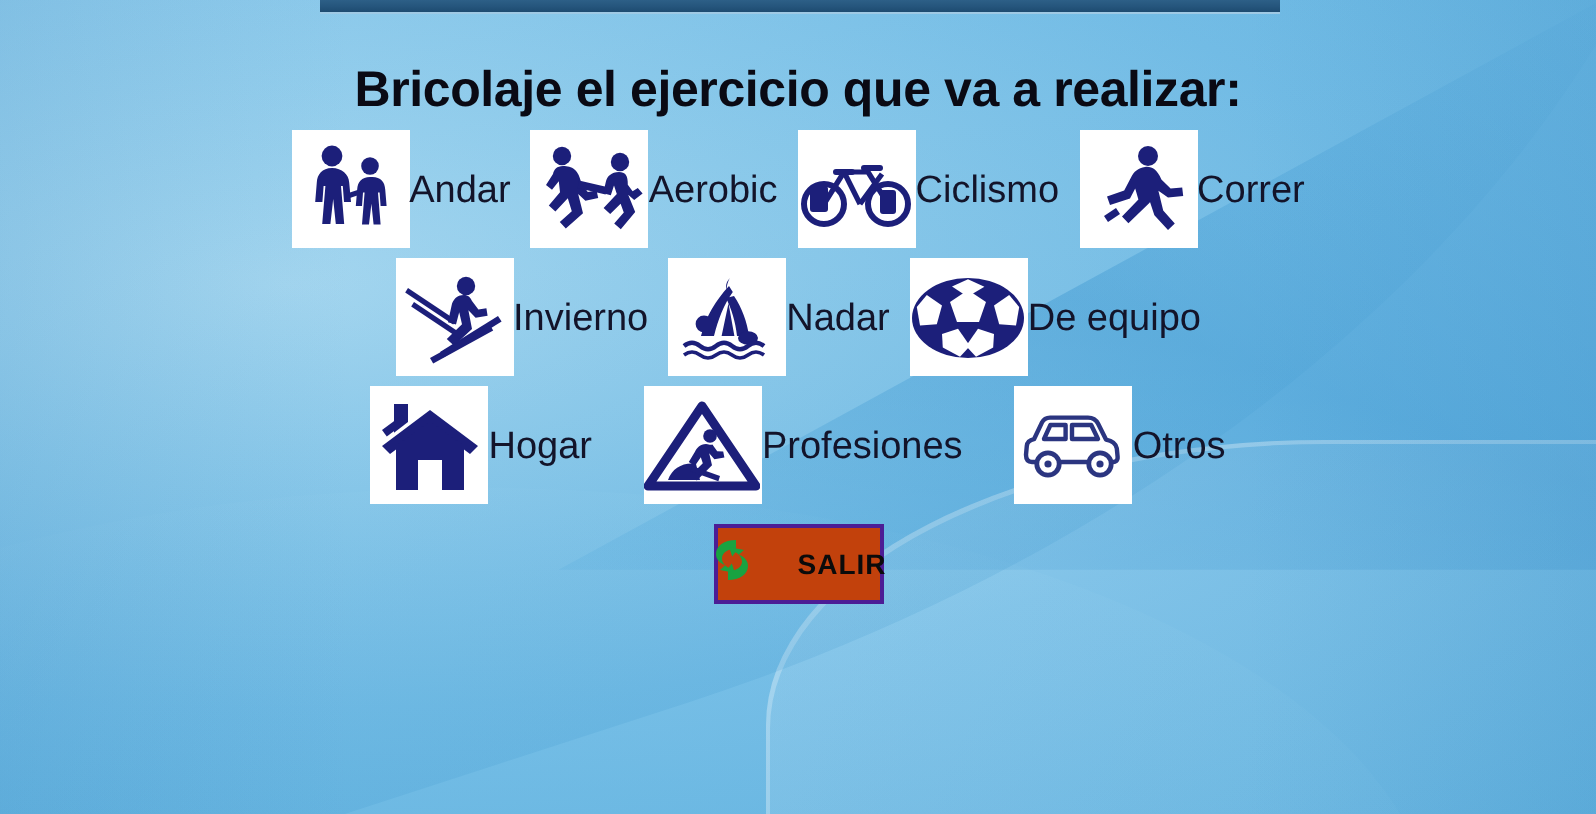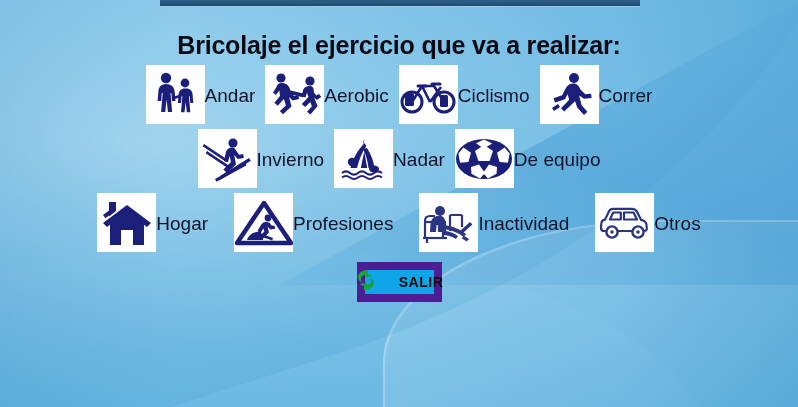--- a/index.html
+++ b/index.html
@@ -102,22 +102,22 @@
     font-size:19px;
     color:#13142a;
     line-height:23px;
     white-space:nowrap;
   }
 
   
   #exit-wrap { margin-top:10px; }
   #exit-button {
     width:85px; height:40px;
-    background:#0ea5e9;
-    border:8px solid #4c1d95;
+    background:#c2410c;
+    border:2px solid #4c1d95;
     display:flex; align-items:center; justify-content:center;
     gap:22px;
     cursor:pointer;
   }
   #exit-label {
     font-size:14px;
     font-weight:bold;
     color:#0b0b0b;
     letter-spacing:.5px;
   }
@@ -264,43 +264,20 @@
             <path d="M29 3 L56 43 H2z" fill="none" stroke="#1c1f7a" stroke-width="4.5" stroke-linejoin="round"></path>
             <circle cx="33" cy="18" r="3.4" fill="#1c1f7a"></circle>
             <path d="M31 22 c-3 0-4.6 2-5.6 4l-3 5 3 2 3-4.4 1 3 -6 6 3 2.6 7.6-7.6-1.4-6 2.6 3 5-.8-.6-3-3-.2-2.4-3.4C33 22.8 32.6 22 31 22z" fill="#1c1f7a"></path>
             <path d="M12 40 c2-6 8-9 14-8 l2 8z" fill="#1c1f7a"></path>
             <path d="M24 33 L38 38 l-.8 2.6 L23.2 35.6z" fill="#1c1f7a"></path>
           </svg>
         </div>
         <div class="item-label">Profesiones</div>
       </div>
 
-      <div class="item">
-        <div class="icon-box">
-          <svg width="58" height="44" viewBox="0 0 58 44">
-            <g fill="#2b3580">
-              <circle cx="20" cy="10" r="5"></circle>
-              <path d="M17 15 c-4 1-6 4-6.5 8 L10 31 h6 l.6-7 1.2 0 .2 7 h5.6 l1.4-9 c.6-4-1.4-6.4-4-7z"></path>
-              <path d="M24 24 c8 1 16 4 22 9 l-2 3 c-6-4.6-13-7-20-8z"></path>
-              <path d="M40 30 l10-9 2.4 2.6 -10 9z"></path>
-              <path d="M43 35 c3 .6 5 2 6 3.6 l-3 1.8 c-1-1.4-2.4-2.2-4-2.6z"></path>
-              <path d="M22 30 c7 0 12 2 16 5 l-2 3 c-4-2.6-9-4-14-4z"></path>
-            </g>
-            <g fill="none" stroke="#2b3580" stroke-width="2.2">
-              <path d="M5 20 c0-3 2-5 5-5 h5"></path>
-              <path d="M4 21 h22"></path>
-              <path d="M5 21 v16 M25 21 v10"></path>
-              <path d="M3 37 h24"></path>
-              <path d="M7 37 v5 M23 31 v6"></path>
-              <path d="M30 14 v16 M30 14 h12 M42 14 v12"></path>
-            </g>
-          </svg>
-        </div>
-        <div class="item-label">Inactividad</div>
-      </div>
 
       <div class="item">
         <div class="icon-box">
           <svg width="54" height="40" viewBox="0 0 54 40">
             <g fill="#ffffff" stroke="#2b3580" stroke-width="2.2" stroke-linejoin="round">
               <path d="M6 28 c-2 0-3-1.4-3-3.6 l.4-4.4 c.2-2 1.6-3 3.6-3.4 l4-8.4 c.8-1.6 2-2.4 4-2.4 h19 c2.4 0 4 1 5 3 l4 8 c3 .6 5 2 5.4 4.4 l.4 4.2 c.2 2 -1 2.6 -3 2.6z"></path>
               <path d="M12 16.5 l3.2-7 h7.6 v7z"></path>
               <path d="M26 9.5 h9.6 l3.4 7 H26z"></path>
             </g>
             <g fill="#ffffff" stroke="#2b3580" stroke-width="2.4">

